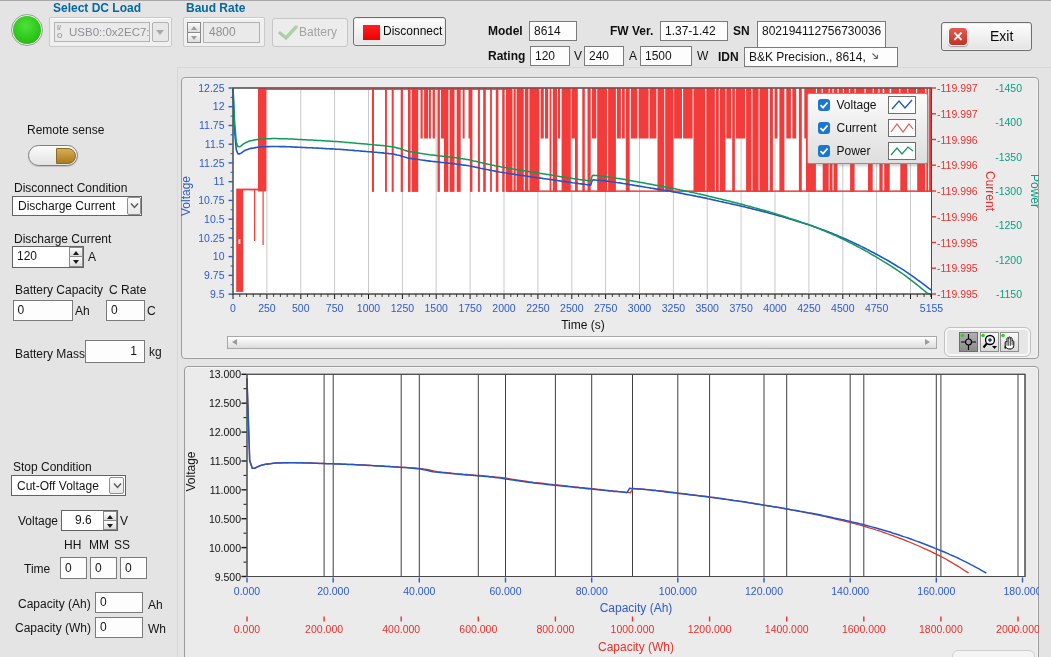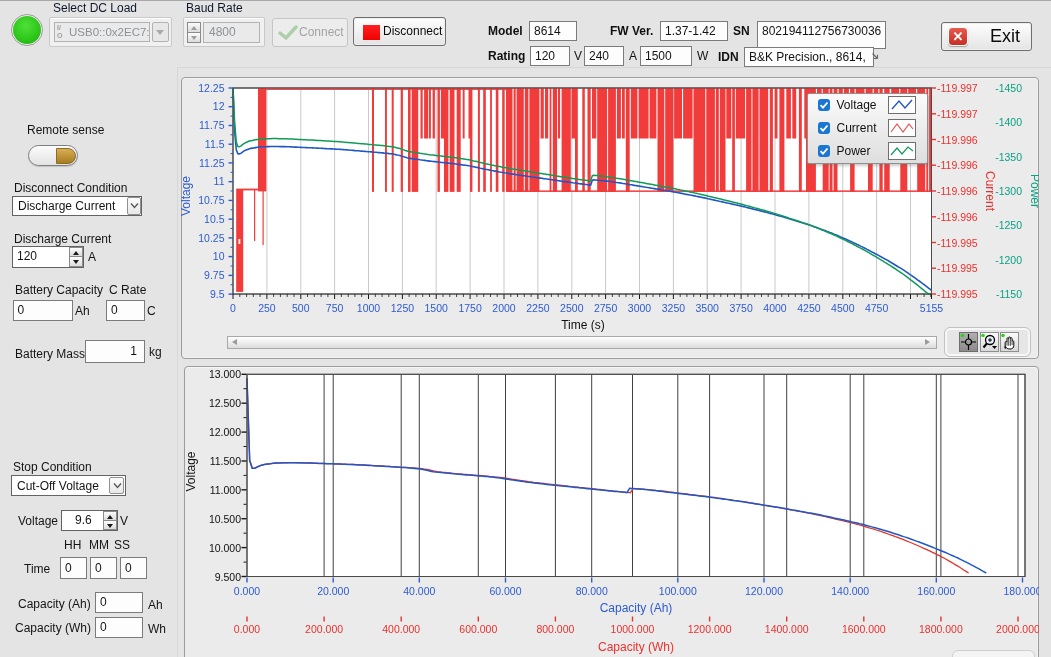--- a/index.html
+++ b/index.html
@@ -1,18 +1,18 @@
 <!DOCTYPE html>
 <html><head><meta charset="utf-8"><style>
 *{box-sizing:border-box}
 html,body{margin:0;padding:0}
 body{width:1051px;height:657px;overflow:hidden;background:#e4e4e4;font-family:"Liberation Sans",sans-serif;position:relative}
 .ab{position:absolute}
 .lbl{position:absolute;font-size:12px;color:#141414;white-space:nowrap}
-.glbl{position:absolute;font-size:12px;font-weight:normal;color:#0f172a;white-space:nowrap}
+.glbl{position:absolute;font-size:12px;font-weight:bold;color:#0369a1;white-space:nowrap}
 .blbl{position:absolute;font-size:12px;font-weight:bold;color:#101010;white-space:nowrap}
 .fld{position:absolute;background:#fdfdfd;border:1px solid #7b7b7b;font-size:12px;color:#141414;padding-left:4px;white-space:nowrap;overflow:hidden}
 .panel{position:absolute;background:#ebebeb;border:1px solid #9c9c9c;border-radius:4px;box-shadow:inset 0 1px 0 #f6f6f6, inset -1px -1px 0 #f2f2f2}
 .btn{position:absolute;background:linear-gradient(180deg,#fefefe 0%,#f2f2f2 45%,#e4e4e4 100%);border:1px solid #6f6f6f;border-radius:3px;box-shadow:0 0 0 1px #eeeeee inset}
 .dbtn{position:absolute;background:#ececec;border:1px solid #c6c6c6;border-radius:3px}
 .spin{position:absolute;width:14px;display:flex;flex-direction:column}
 .spin div{flex:1;background:linear-gradient(#fcfcfc,#dcdcdc);border:1px solid #8a8a8a;position:relative}
 .spin div+div{margin-top:-1px}
 .tri-u{position:absolute;left:3px;top:3px;width:0;height:0;border-left:3.5px solid transparent;border-right:3.5px solid transparent;border-bottom:4px solid #1a1a1a}
 .tri-d{position:absolute;left:3px;top:3px;width:0;height:0;border-left:3.5px solid transparent;border-right:3.5px solid transparent;border-top:4px solid #1a1a1a}
@@ -44,49 +44,49 @@
  <div>
       <span class="tri-d" style="border-top-color:#9d9d9d"></span>
     </div>
 </div>
 <div class="ab" style="left:203px;top:22px;width:57px;height:21px;background:#eaeaea;border:1px solid #b2b2b2;line-height:19px;font-size:12px;color:#8d9095;padding-left:5px">4800</div>
 
 <div class="dbtn" style="left:272px;top:18px;width:76px;height:29px"></div>
 <svg class="ab" style="left:278px;top:24px" width="20" height="17">
     <path d="M2,9 L8,14 L18,3" fill="none" stroke="#abcfa8" stroke-width="3.4" stroke-linecap="round"></path>
   </svg>
-<div class="ab" style="left:299px;top:18px;height:29px;line-height:29px;font-size:12px;color:#a3a3a3">Connect</div>
+<div class="ab" style="left:299px;top:18px;height:29px;line-height:29px;font-size:12px;color:#a3a3a3">Battery</div>
 
 <div class="btn" style="left:353px;top:17px;width:93px;height:29px"></div>
 <div class="ab" style="left:363px;top:25px;width:17px;height:15px;background:linear-gradient(#ff2020,#f00000)"></div>
 <div class="ab" style="left:383px;top:17px;height:29px;line-height:29px;font-size:12px;color:#0a0a0a">Disconnect</div>
 
 <div class="blbl" style="left:488px;top:24px">Model</div>
 <div class="fld" style="left:529px;top:21px;width:48px;height:20px;line-height:18px">8614</div>
 <div class="blbl" style="left:610px;top:24px">FW Ver.</div>
 <div class="fld" style="left:660px;top:21px;width:68px;height:20px;line-height:18px">1.37-1.42</div>
 <div class="blbl" style="left:733px;top:24px">SN</div>
 <div class="fld" style="left:757px;top:21px;width:129px;height:28px;line-height:18px">802194112756730036</div>
 
 <div class="blbl" style="left:488px;top:49px">Rating</div>
 <div class="fld" style="left:530px;top:46px;width:40px;height:20px;line-height:18px">120</div>
 <div class="lbl" style="left:574px;top:49px">V</div>
 <div class="fld" style="left:584px;top:46px;width:40px;height:20px;line-height:18px">240</div>
 <div class="lbl" style="left:629px;top:49px">A</div>
 <div class="fld" style="left:640px;top:46px;width:52px;height:20px;line-height:18px">1500</div>
 <div class="lbl" style="left:697px;top:49px">W</div>
 <div class="blbl" style="left:718px;top:50px">IDN</div>
-<div class="fld" style="left:744px;top:47px;width:130px;height:20px;line-height:18px">B&amp;K Precision., 8614,</div>
+<div class="fld" style="left:744px;top:47px;width:154px;height:20px;line-height:18px">B&amp;K Precision., 8614,</div>
 <svg class="ab" style="left:870px;top:51px" width="12" height="12">
     <path d="M2.5,2.5 L7.5,7.5 M7.5,7.5 L7.5,3.8 M7.5,7.5 L3.8,7.5" stroke="#666" stroke-width="1.1" fill="none"></path>
   </svg>
 
 <div class="btn" style="left:941px;top:22px;width:91px;height:29px"></div>
 <div class="ab" style="left:948px;top:27px;width:20px;height:19px;border-radius:4px;background:linear-gradient(#e85a50,#c62f24);border:1px solid #fff;box-shadow:0 1px 1px rgba(0,0,0,.3);color:#fff;font-weight:bold;font-size:13px;text-align:center;line-height:17px">✕</div>
-<div class="ab" style="left:990px;top:22px;height:29px;line-height:29px;font-size:18px;color:#0a0a0a">Exit</div>
+<div class="ab" style="left:990px;top:22px;height:29px;line-height:29px;font-size:14px;color:#0a0a0a">Exit</div>
 
 <div class="lbl" style="left:27px;top:123px">Remote sense</div>
 <div class="ab" style="left:28px;top:145px;width:50px;height:21px;border-radius:10.5px;border:1.5px solid #7f7f7f;background:linear-gradient(#fbfbfb,#e3e3e3);box-shadow:0 1px 1px rgba(0,0,0,.15)"></div>
 <div class="ab" style="left:56px;top:147.5px;width:19.5px;height:16px;border-radius:0 8px 8px 0;background:linear-gradient(#d8ae55,#a87c1e);border:1px solid #8a6c28"></div>
 
 <div class="lbl" style="left:14px;top:181px">Disconnect Condition</div>
 <div class="drop" style="left:12px;top:195.5px;width:130px;height:20.5px"></div>
 <div class="ab" style="left:14px;top:196px;width:110px;height:20px;line-height:20px;font-size:12px;color:#141414;padding-left:4px">Discharge Current</div>
 <div class="darr" style="left:127px;top:197px;width:14px;height:17.5px"></div>
 <svg class="ab" style="left:130px;top:202px" width="9" height="8">

